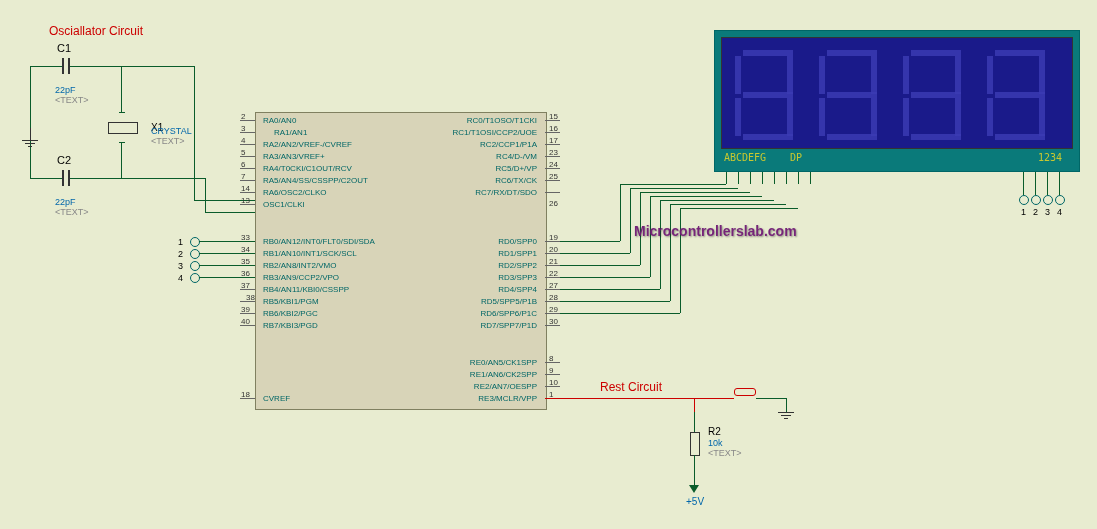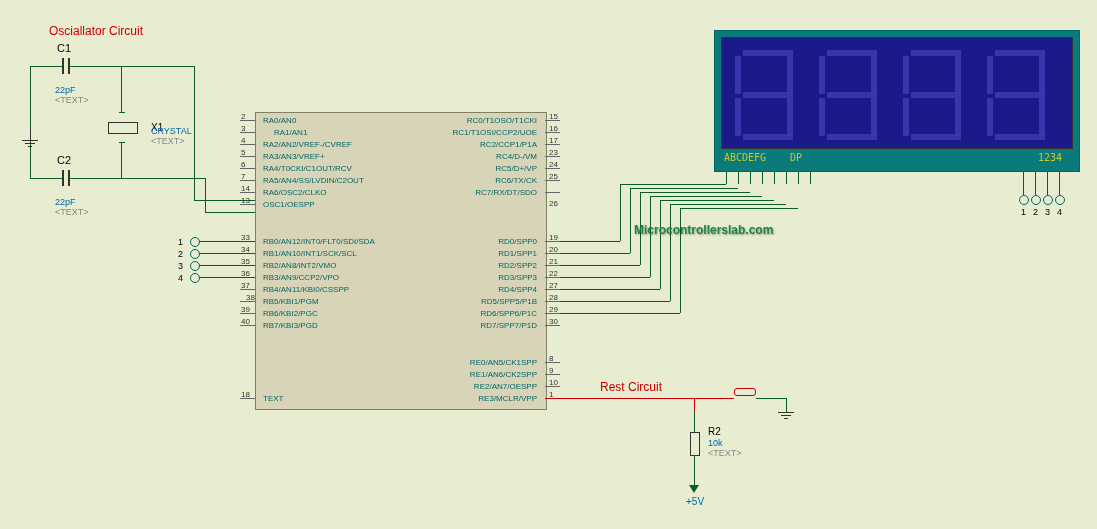--- a/index.html
+++ b/index.html
@@ -16,21 +16,21 @@
   .crystal-box{position:absolute;width:28px;height:10px;background:#e8ecd0;border:1px solid #333;}
   .gnd{position:absolute;}
   .gnd .bar{background:#333;position:absolute;height:1px;left:50%;transform:translateX(-50%);}
   .term{position:absolute;width:8px;height:8px;border-radius:50%;border:1px solid #066;background:#e8ecd0;}
   .display-frame{position:absolute;background:#0a7a7a;border:1px solid #066;}
   .display-inner{position:absolute;background:#1a1a8a;border:1px solid #333;}
   .seg{position:absolute;background:rgba(60,60,180,0.8);}
   .seg.h{height:6px;}
   .seg.v{width:6px;}
   .display-text{position:absolute;color:#c8c830;font-size:10px;font-family:monospace;}
-  .watermark{position:absolute;color:#15803d;font-size:12px;font-weight:bold;text-shadow:1px 1px 2px rgba(0,0,0,0.4);opacity:0.95;}
+  .watermark{position:absolute;color:#701a75;font-size:14px;font-weight:bold;text-shadow:1px 1px 2px rgba(0,0,0,0.4);opacity:0.95;}
   .res-body{position:absolute;width:8px;height:22px;background:#e8ecd0;border:1px solid #333;}
   .switch{position:absolute;width:28px;height:10px;}
   .switch .sym{border:1px solid #c00;border-radius:3px;width:20px;height:6px;}
   .arrow-down{position:absolute;width:0;height:0;border-left:5px solid transparent;border-right:5px solid transparent;border-top:8px solid #0a5c2a;}
 </style>
 </head>
 <body>
 
 <div class="canvas">
 
@@ -93,27 +93,27 @@
       <div class="pin-num" style="left: 241px; top: 136px;">4</div>
       <div class="pin-name" style="left: 263px; top: 140px;">RA2/AN2/VREF-/CVREF</div>
       <div class="wire" style="left: 240px; top: 144px; width: 15px; height: 1px; background: rgb(102, 102, 102);"></div>
       <div class="pin-num" style="left: 241px; top: 148px;">5</div>
       <div class="pin-name" style="left: 263px; top: 152px;">RA3/AN3/VREF+</div>
       <div class="wire" style="left: 240px; top: 156px; width: 15px; height: 1px; background: rgb(102, 102, 102);"></div>
       <div class="pin-num" style="left: 241px; top: 160px;">6</div>
       <div class="pin-name" style="left: 263px; top: 164px;">RA4/T0CKI/C1OUT/RCV</div>
       <div class="wire" style="left: 240px; top: 168px; width: 15px; height: 1px; background: rgb(102, 102, 102);"></div>
       <div class="pin-num" style="left: 241px; top: 172px;">7</div>
-      <div class="pin-name" style="left: 263px; top: 176px;">RA5/AN4/SS/LVDIN/C2OUT</div>
+      <div class="pin-name" style="left: 263px; top: 176px;">RA5/AN4/SS/CSSPP/C2OUT</div>
       <div class="wire" style="left: 240px; top: 180px; width: 15px; height: 1px; background: rgb(102, 102, 102);"></div>
       <div class="pin-num" style="left: 241px; top: 184px;">14</div>
       <div class="pin-name" style="left: 263px; top: 188px;">RA6/OSC2/CLKO</div>
       <div class="wire" style="left: 240px; top: 192px; width: 15px; height: 1px; background: rgb(102, 102, 102);"></div>
       <div class="pin-num" style="left: 241px; top: 196px;">13</div>
-      <div class="pin-name" style="left: 263px; top: 200px;">OSC1/OESPP</div>
+      <div class="pin-name" style="left: 263px; top: 200px;">OSC1/CLKI</div>
       <div class="wire" style="left: 240px; top: 204px; width: 15px; height: 1px; background: rgb(102, 102, 102);"></div>
       <div class="pin-num" style="left: 241px; top: 233px;">33</div>
       <div class="pin-name" style="left: 263px; top: 237px;">RB0/AN12/INT0/FLT0/SDI/SDA</div>
       <div class="wire" style="left: 240px; top: 241px; width: 15px; height: 1px; background: rgb(102, 102, 102);"></div>
       <div class="pin-num" style="left: 241px; top: 245px;">34</div>
       <div class="pin-name" style="left: 263px; top: 249px;">RB1/AN10/INT1/SCK/SCL</div>
       <div class="wire" style="left: 240px; top: 253px; width: 15px; height: 1px; background: rgb(102, 102, 102);"></div>
       <div class="pin-num" style="left: 241px; top: 257px;">35</div>
       <div class="pin-name" style="left: 263px; top: 261px;">RB2/AN8/INT2/VMO</div>
       <div class="wire" style="left: 240px; top: 265px; width: 15px; height: 1px; background: rgb(102, 102, 102);"></div>
@@ -126,21 +126,21 @@
       <div class="pin-num" style="left: 223px; top: 293px; padding-left: 23px;">38</div>
       <div class="pin-name" style="left: 263px; top: 297px;">RB5/KBI1/PGM</div>
       <div class="wire" style="left: 240px; top: 301px; width: 15px; height: 1px; background: rgb(102, 102, 102);"></div>
       <div class="pin-num" style="left: 241px; top: 305px;">39</div>
       <div class="pin-name" style="left: 263px; top: 309px;">RB6/KBI2/PGC</div>
       <div class="wire" style="left: 240px; top: 313px; width: 15px; height: 1px; background: rgb(102, 102, 102);"></div>
       <div class="pin-num" style="left: 241px; top: 317px;">40</div>
       <div class="pin-name" style="left: 263px; top: 321px;">RB7/KBI3/PGD</div>
       <div class="wire" style="left: 240px; top: 325px; width: 15px; height: 1px; background: rgb(102, 102, 102);"></div>
       <div class="pin-num" style="left: 241px; top: 390px;">18</div>
-      <div class="pin-name" style="left: 263px; top: 394px;">TEXT</div>
+      <div class="pin-name" style="left: 263px; top: 394px;">CVREF</div>
       <div class="wire" style="left: 240px; top: 398px; width: 15px; height: 1px; background: rgb(102, 102, 102);"></div>
     </div>
   <div id="mcu-right">
       <div class="pin-num" style="left: 549px; top: 112px;">15</div>
       <div class="pin-name" style="right: 560px; top: 116px; text-align: right;">RC0/T1OSO/T1CKI</div>
       <div class="wire" style="left: 545px; top: 120px; width: 15px; height: 1px; background: rgb(102, 102, 102);"></div>
       <div class="pin-num" style="left: 549px; top: 124px;">16</div>
       <div class="pin-name" style="right: 560px; top: 128px; text-align: right;">RC1/T1OSI/CCP2/UOE</div>
       <div class="wire" style="left: 545px; top: 132px; width: 15px; height: 1px; background: rgb(102, 102, 102);"></div>
       <div class="pin-num" style="left: 549px; top: 136px;">17</div>

